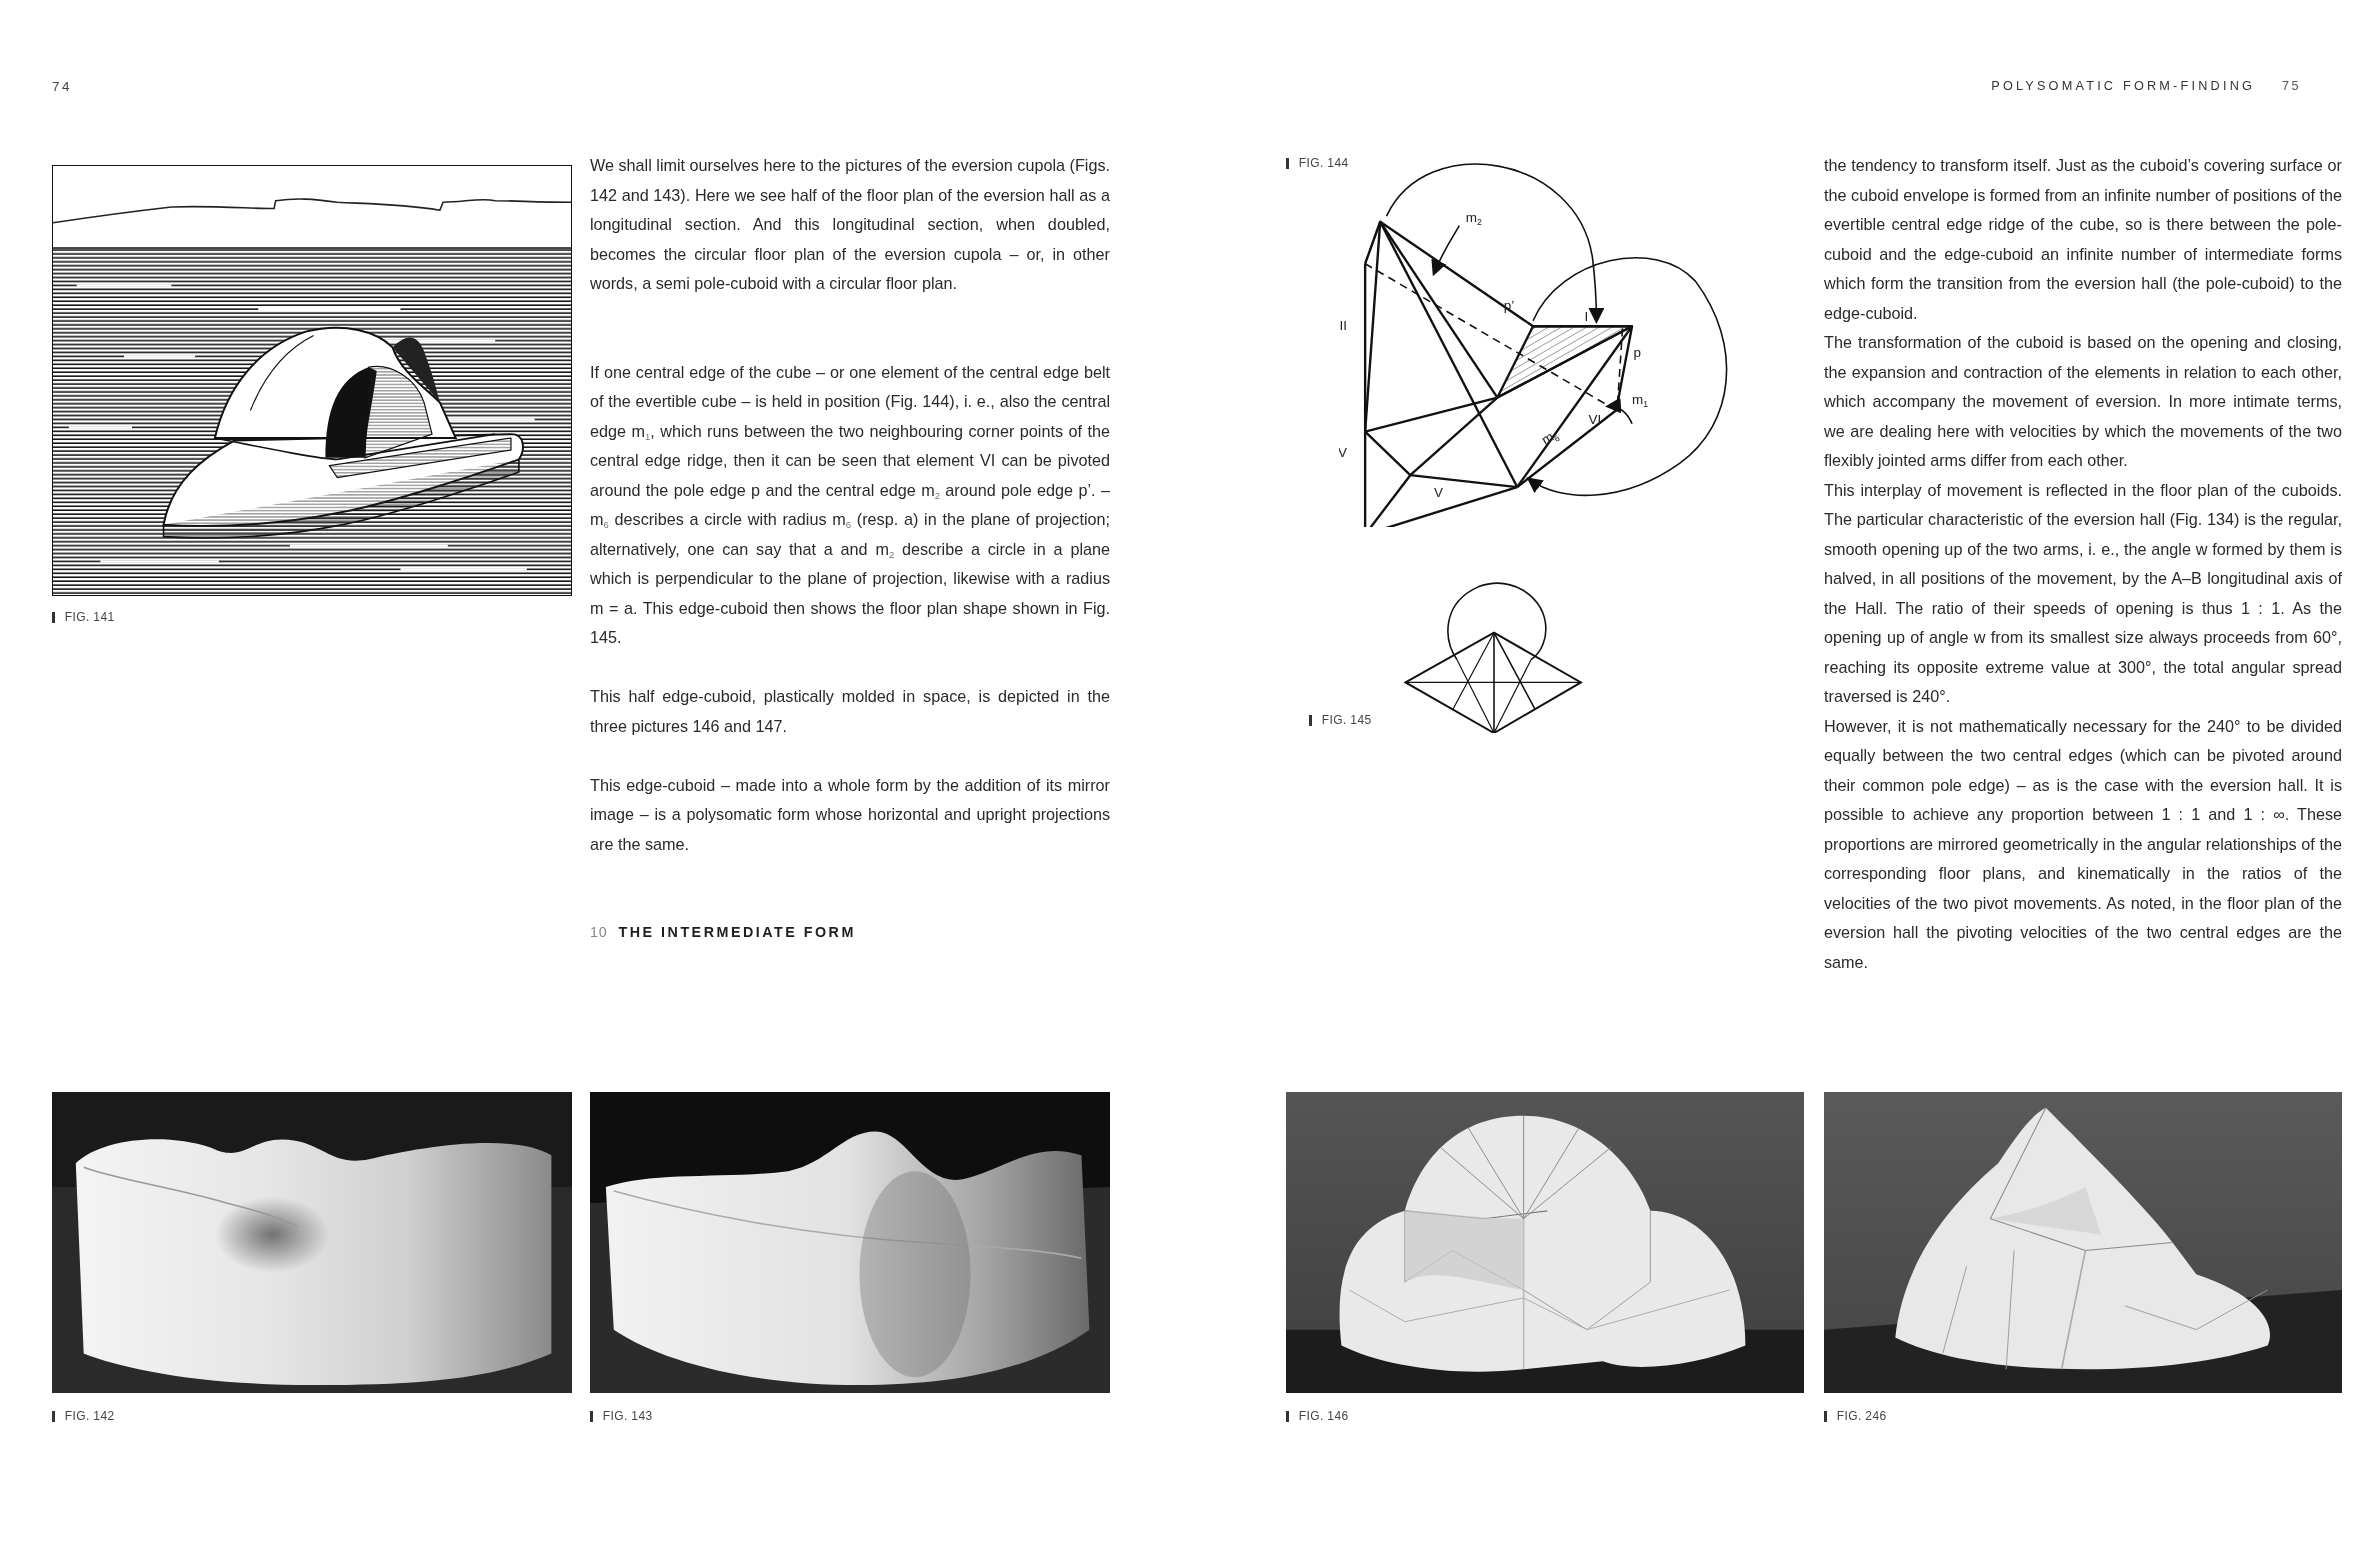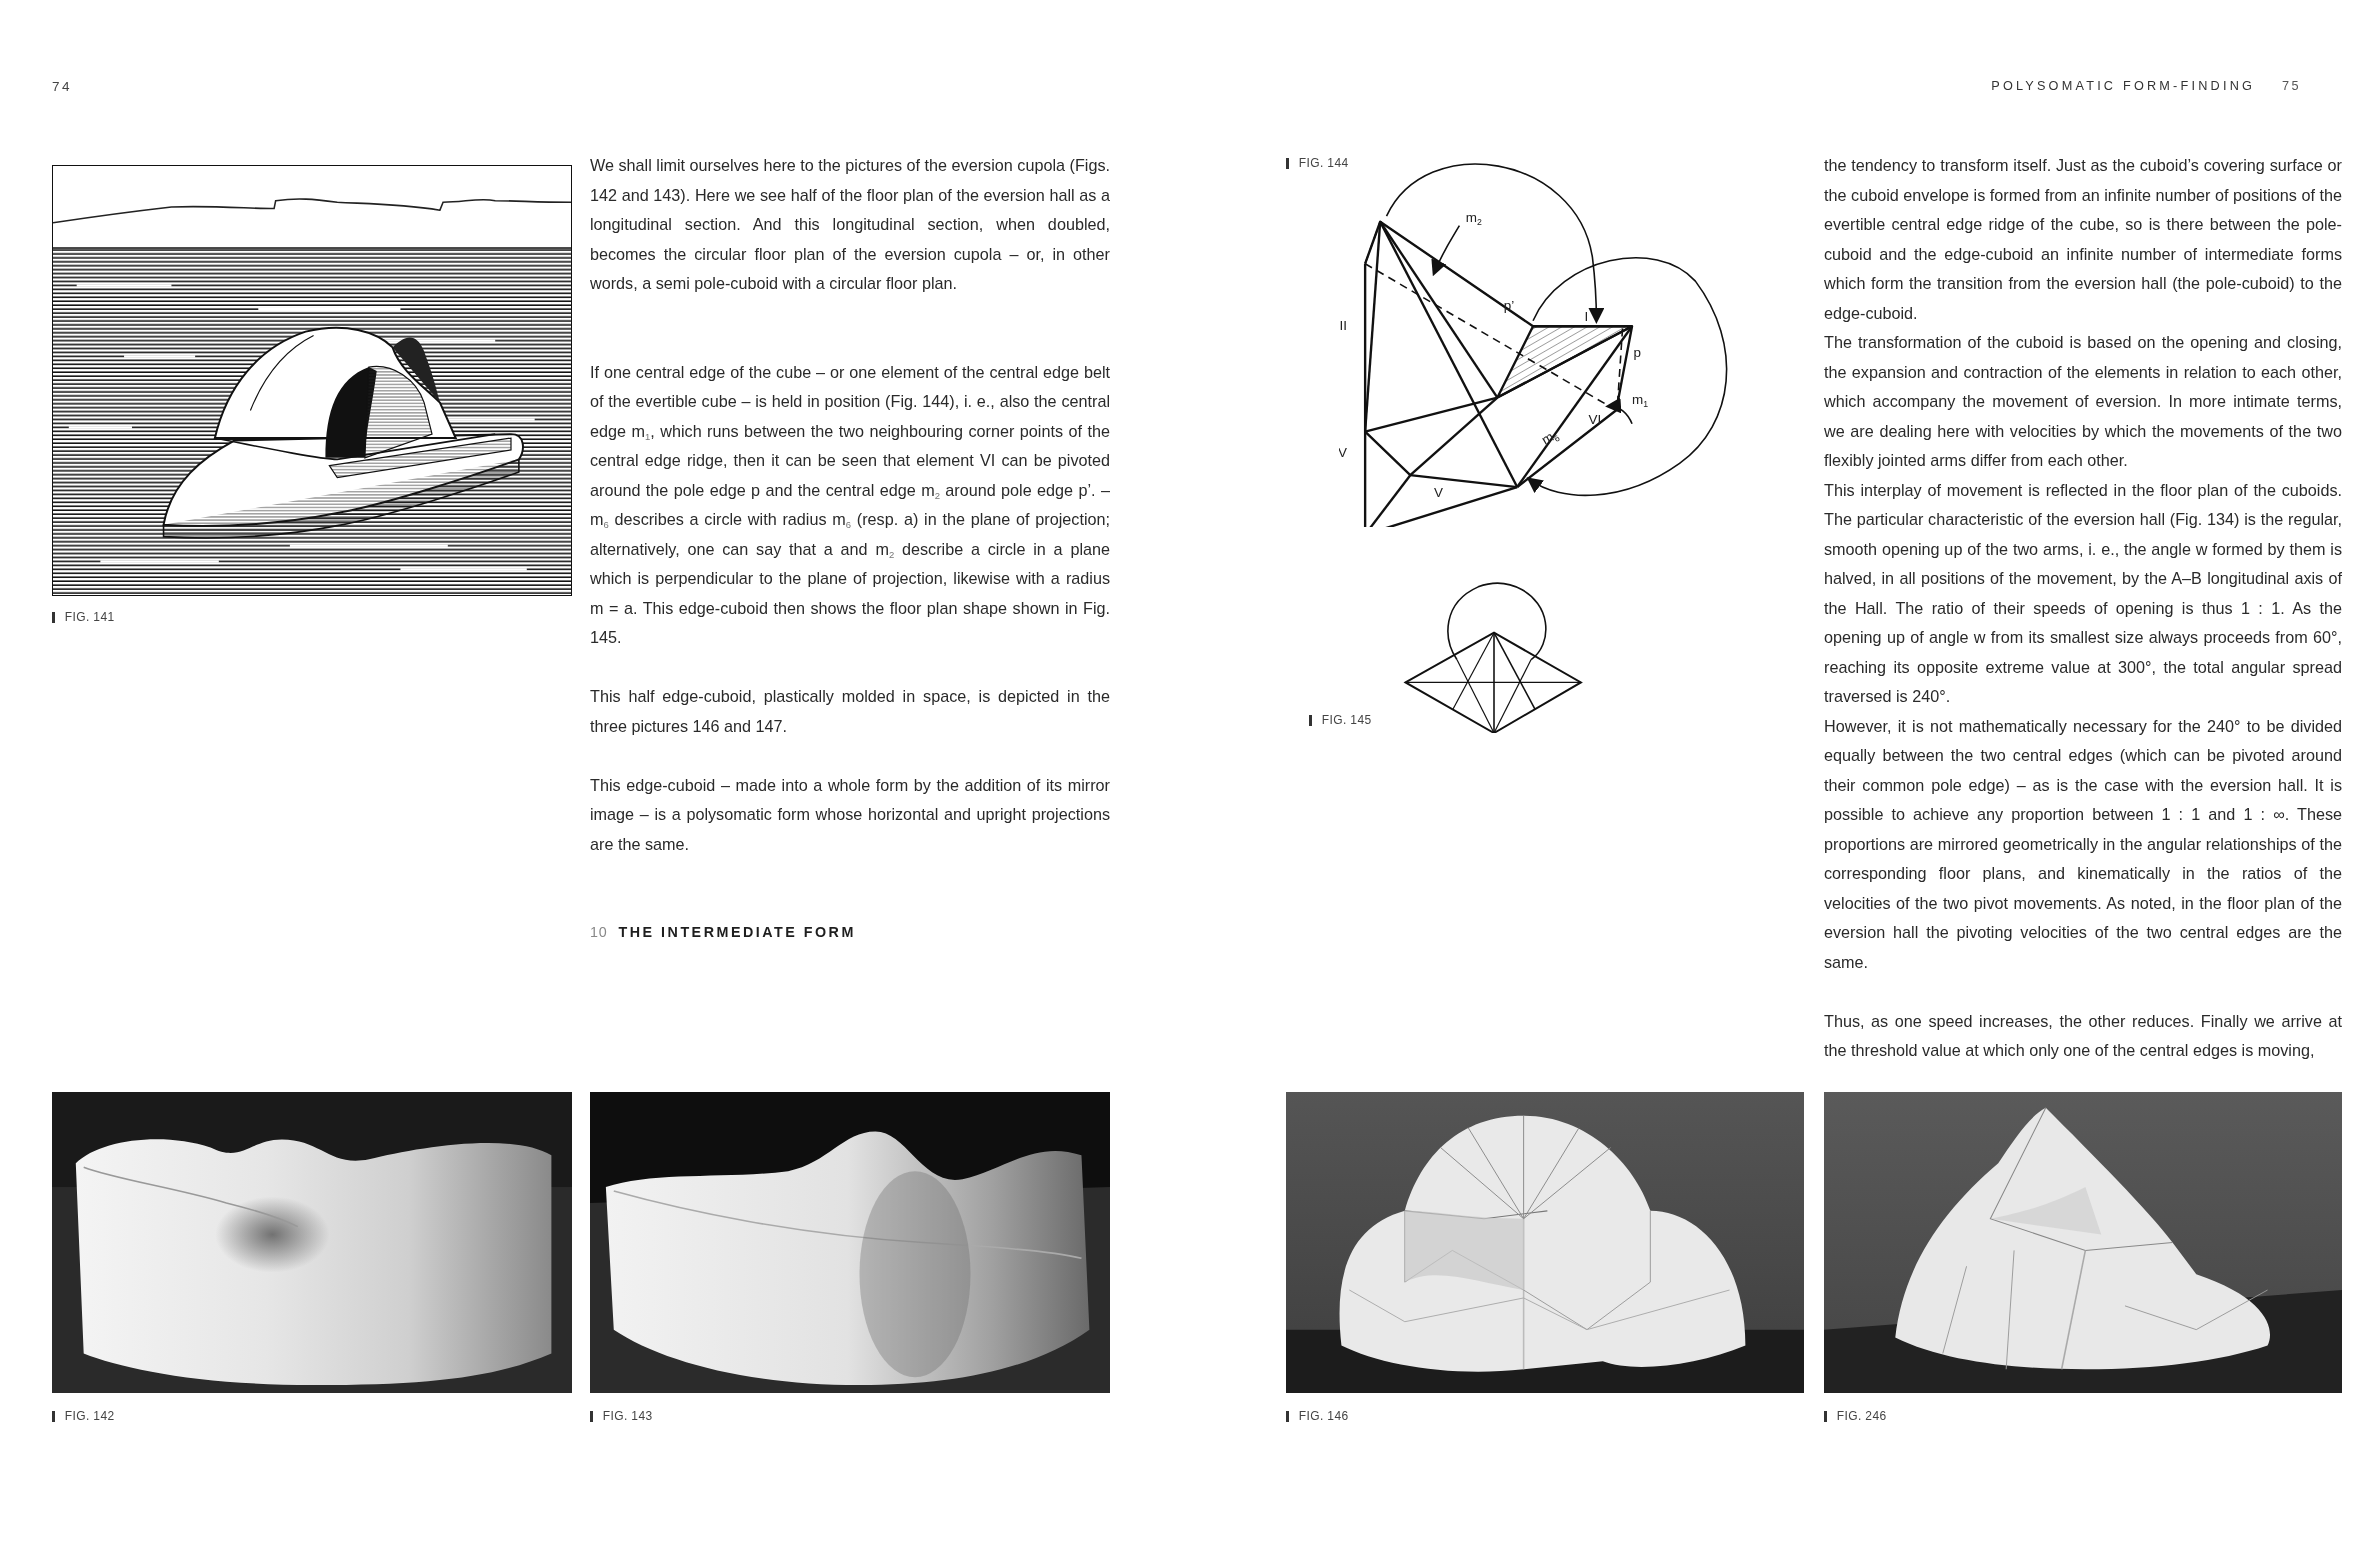--- a/index.html
+++ b/index.html
@@ -226,21 +226,20 @@
     <span class="bar"></span>
     <span>FIG. 145</span>
   </div>
 
   <div class="col" style="left:1824px; top:151px; width:518px;">
     <p>the tendency to transform itself. Just as the cuboid’s covering surface or the cuboid envelope is formed from an infinite number of positions of the evertible central edge ridge of the cube, so is there between the pole-cuboid and the edge-cuboid an infinite number of intermediate forms which form the transition from the eversion hall (the pole-cuboid) to the edge-cuboid.</p>
     <p>The transformation of the cuboid is based on the opening and closing, the expansion and contraction of the elements in relation to each other, which accompany the movement of eversion. In more intimate terms, we are dealing here with velocities by which the movements of the two flexibly jointed arms differ from each other.</p>
     <p>This interplay of movement is reflected in the floor plan of the cuboids. The particular characteristic of the eversion hall (Fig. 134) is the regular, smooth opening up of the two arms, i. e., the angle w formed by them is halved, in all positions of the movement, by the A–B longitudinal axis of the Hall. The ratio of their speeds of opening is thus 1 : 1. As the opening up of angle w from its smallest size always proceeds from 60°, reaching its opposite extreme value at 300°, the total angular spread traversed is 240°.</p>
     <p>However, it is not mathematically necessary for the 240° to be divided equally between the two central edges (which can be pivoted around their common pole edge) – as is the case with the eversion hall. It is possible to achieve any proportion between 1 : 1 and 1 : ∞. These proportions are mirrored geometrically in the angular relationships of the corresponding floor plans, and kinematically in the ratios of the velocities of the two pivot movements. As noted, in the floor plan of the eversion hall the pivoting velocities of the two central edges are the same.</p>
     <div class="gap"></div>
-    <p>Thus, as one speed increases, the other reduces. Finally we arrive at the threshold value at which only one of the central edges is moving,</p>
   </div>
 
   <div class="figure" style="left:1286px; top:1092px; width:518px; height:301px;">
     <svg viewBox="0 0 654 380" preserveAspectRatio="none">
       <defs>
         <linearGradient id="bg146" x1="0" x2="0" y1="0" y2="1">
             <stop offset="0" stop-color="#555"></stop>
             <stop offset="1" stop-color="#3e3e3e"></stop>
           </linearGradient>
       </defs>

